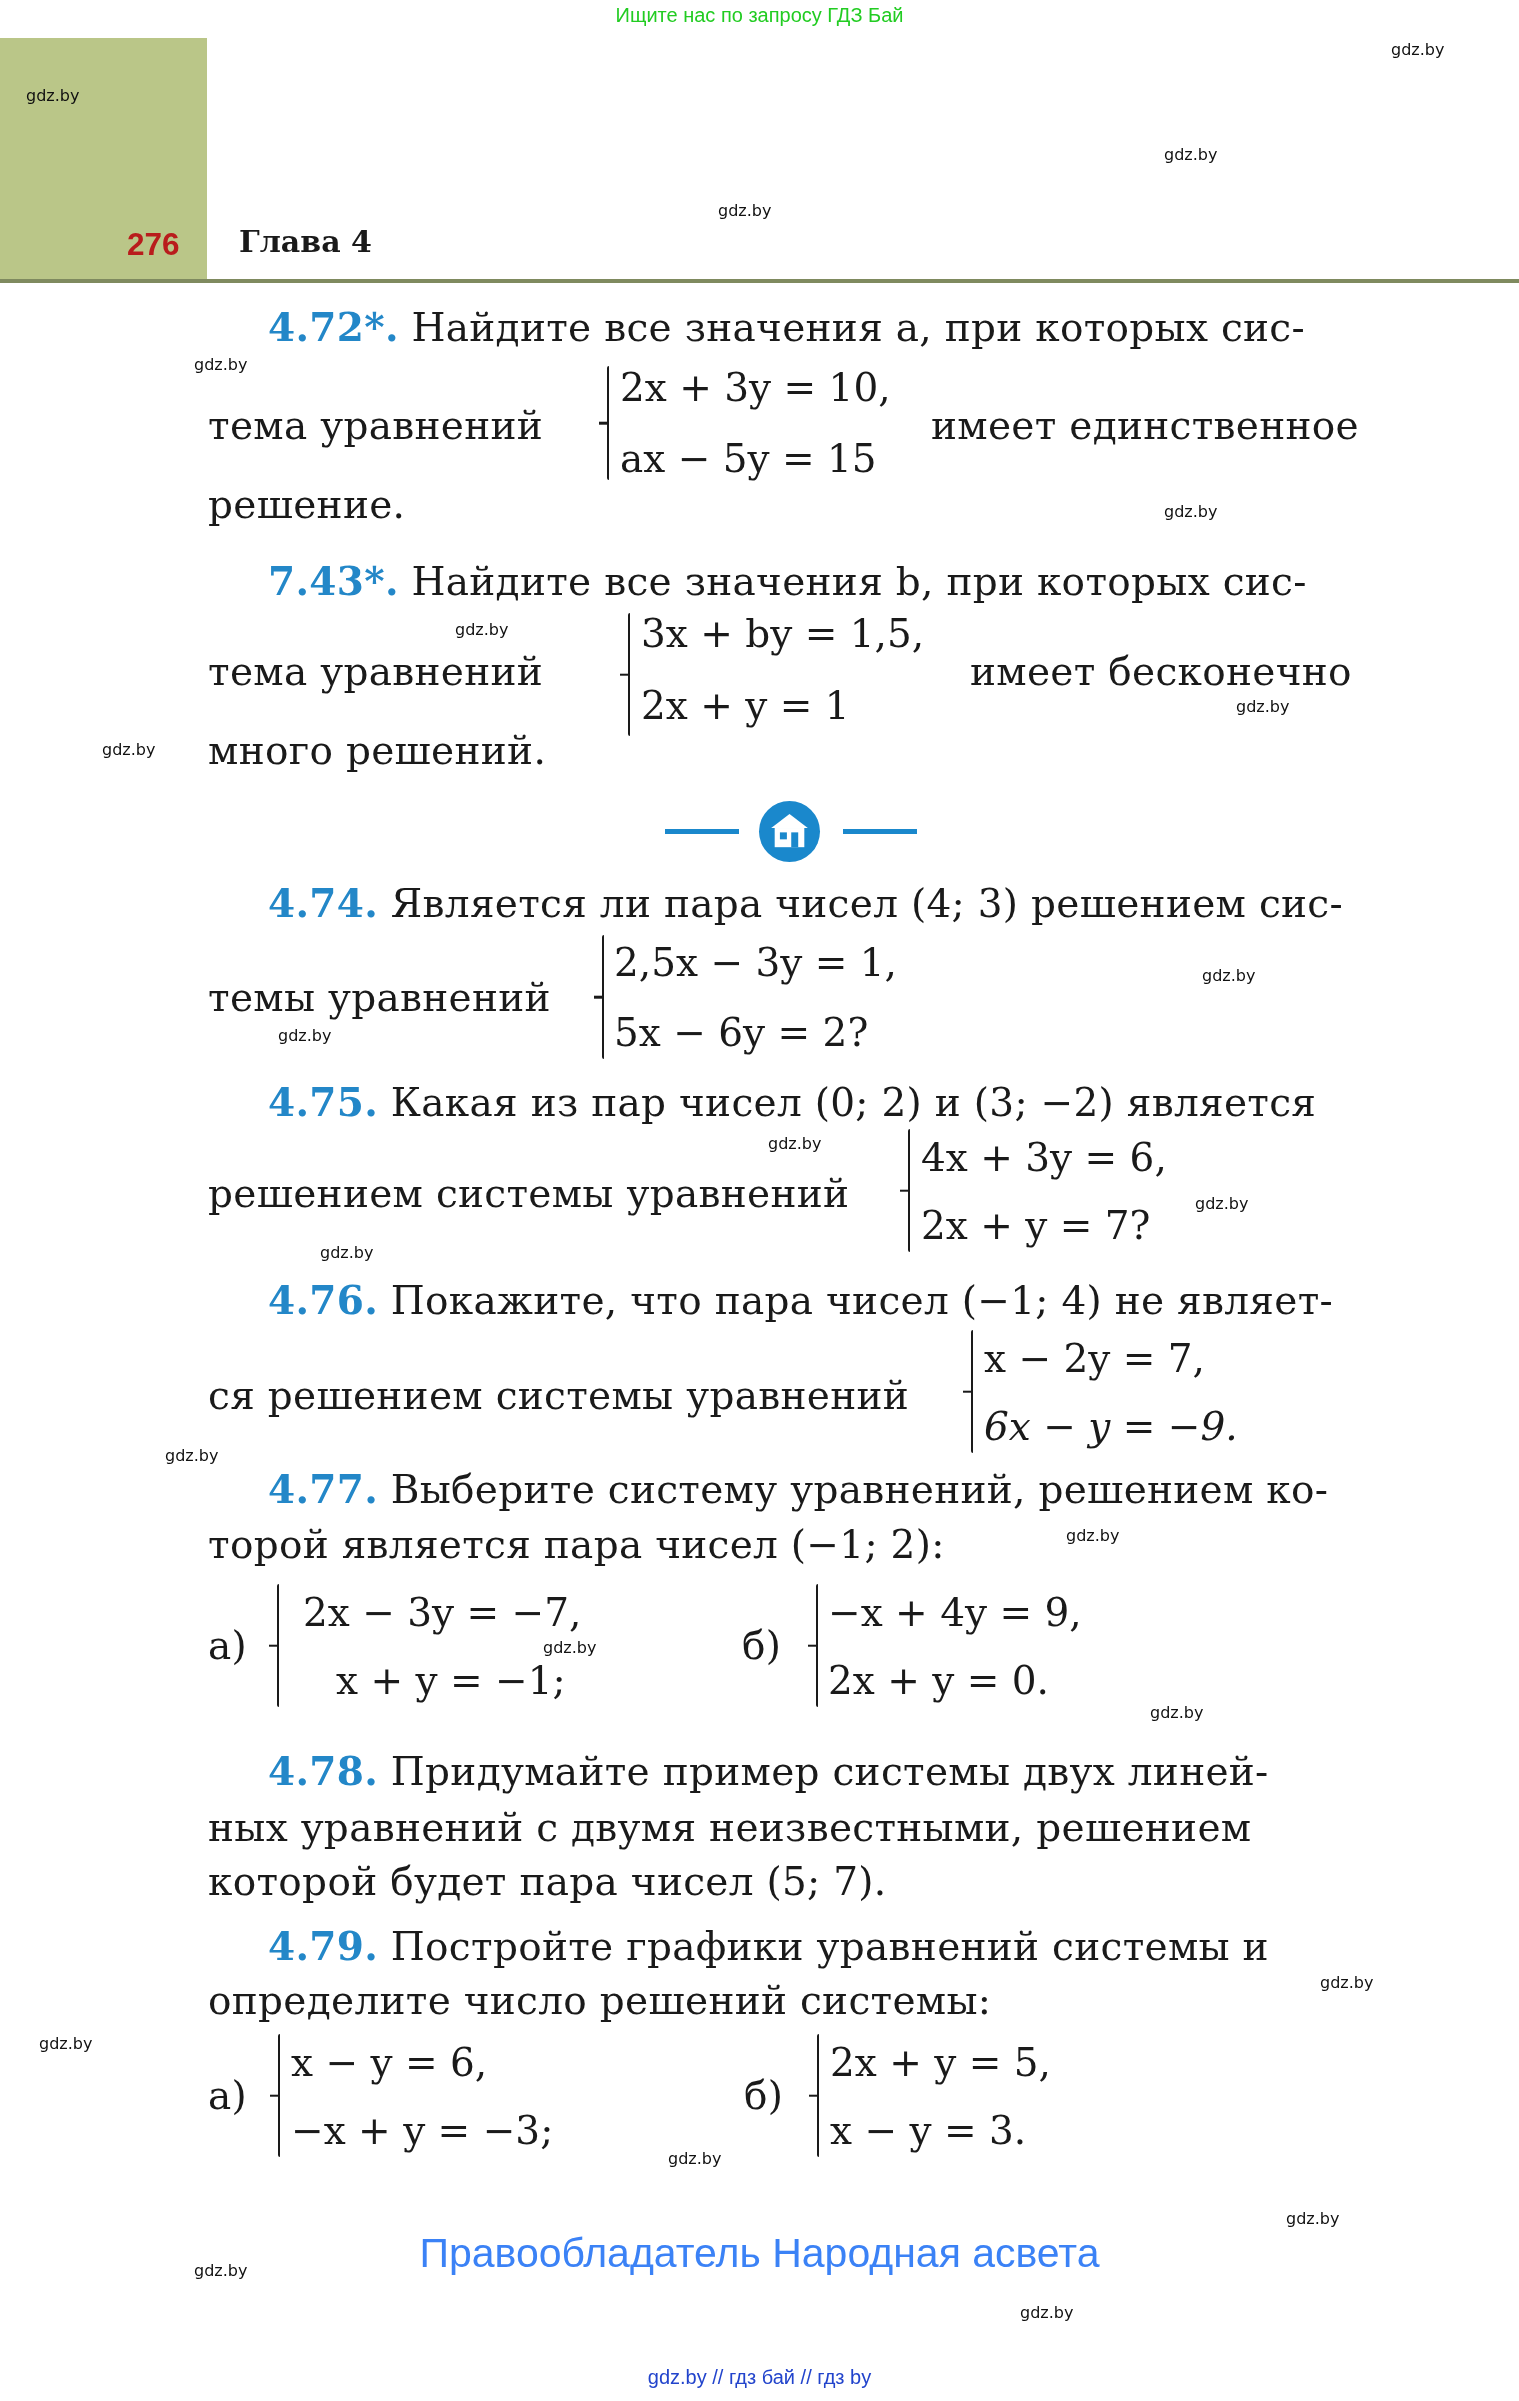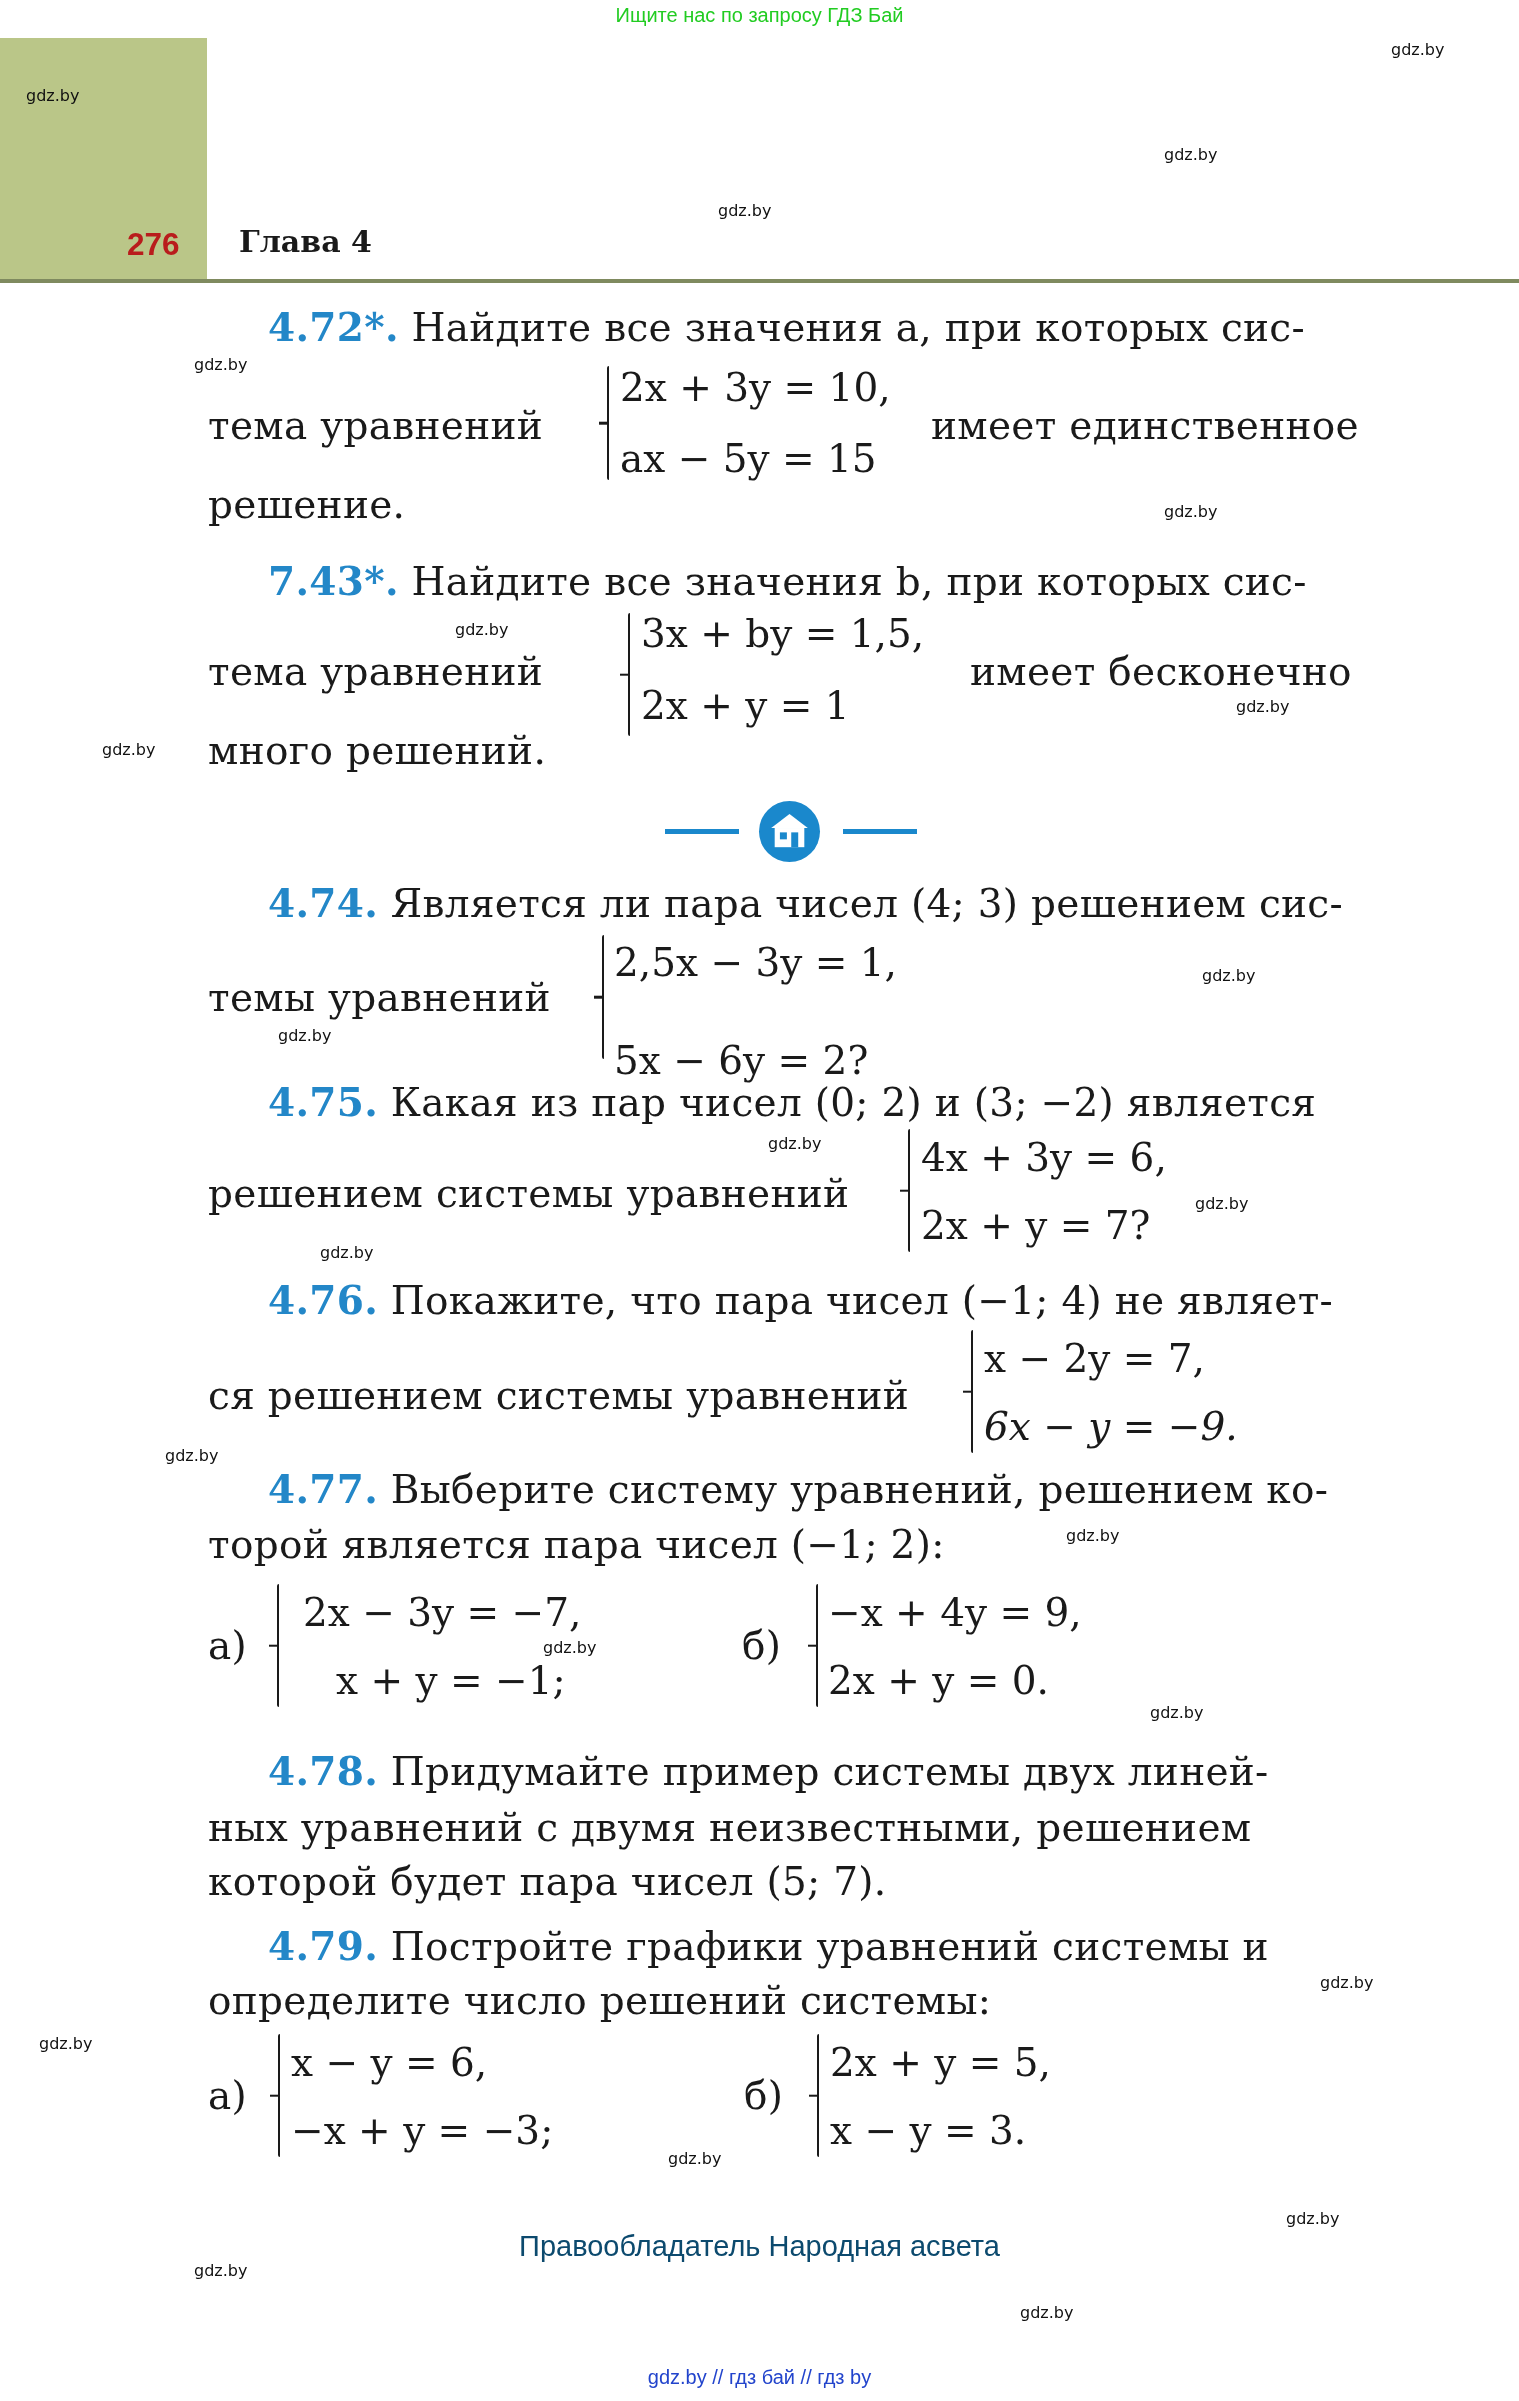--- a/index.html
+++ b/index.html
@@ -22,21 +22,21 @@
   .num { color: #2387c8; font-weight: bold; }
   .math { font-family: "DejaVu Serif", serif; font-size: 39px; white-space: nowrap; position: absolute; line-height: 1; }
 
   .brace { position: absolute; border-left: 2.6px solid #1a1a1a; border-radius: 15.8px 0 0 15.8px; }
   .brace::before { content: ""; position: absolute; left: -10.5px; top: 50%; width: 8.8px; height: 2.6px; background: #1a1a1a; transform: translateY(-50%); }
 
   .divider-line { position: absolute; height: 5.3px; background: #1a88cc; }
   .home-circle { position: absolute; width: 61px; height: 61px; border-radius: 50%; background: #1a88cc; }
 
   .copyright { position: absolute; top: 2230px; left: 0; width: 1519px; text-align: center;
-    font-family: "Liberation Sans", sans-serif; font-size: 29px; color: #0c4a6e; }
+    font-family: "Liberation Sans", sans-serif; font-size: 41px; color: #3b82f6; }
   .footer { position: absolute; top: 2366px; left: 0; width: 1519px; text-align: center;
     font-family: "Liberation Sans", sans-serif; font-size: 20px; color: #2244cc; }
 </style>
 </head>
 <body>
 
 <div class="top-note">Ищите нас по запросу ГДЗ Бай</div>
 
 <div class="band"></div>
 <div class="page-num">276</div>
@@ -76,21 +76,21 @@
 </div>
 <div class="divider-line" style="left:843px; top:829px; width:74px;"></div>
 
 <div class="txt" style="left:268px; top:884px;">
   <span class="num">4.74.</span>
   <span>Является ли пара чисел (4; 3) решением сис-</span>
 </div>
 <div class="txt" style="left:208px; top:978px;">темы уравнений</div>
 <div class="brace" style="left:602px; top:935px; height:124px;"></div>
 <div class="math" style="left:614px; top:943px;">2,5x − 3y = 1,</div>
-<div class="math" style="left:614px; top:1013px;margin-top:28px;">5x − 6y = 2?</div>
+<div class="math" style="left:614px; top:1013px;">5x − 6y = 2?</div>
 
 <div class="txt" style="left:268px; top:1083px;">
   <span class="num">4.75.</span>
   <span>Какая из пар чисел (0; 2) и (3; −2) является</span>
 </div>
 <div class="txt" style="left:208px; top:1174px;">решением системы уравнений</div>
 <div class="brace" style="left:908px; top:1129px; height:123px;"></div>
 <div class="math" style="left:921px; top:1138px;">4x + 3y = 6,</div>
 <div class="math" style="left:921px; top:1206px;">2x + y = 7?</div>
 

